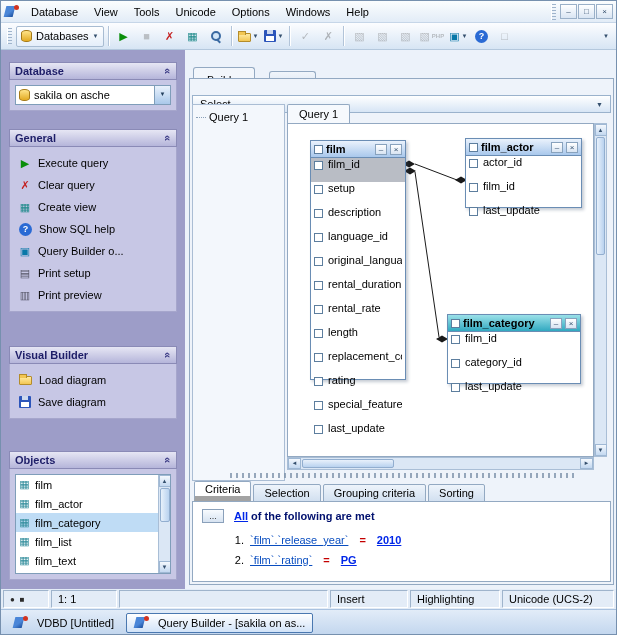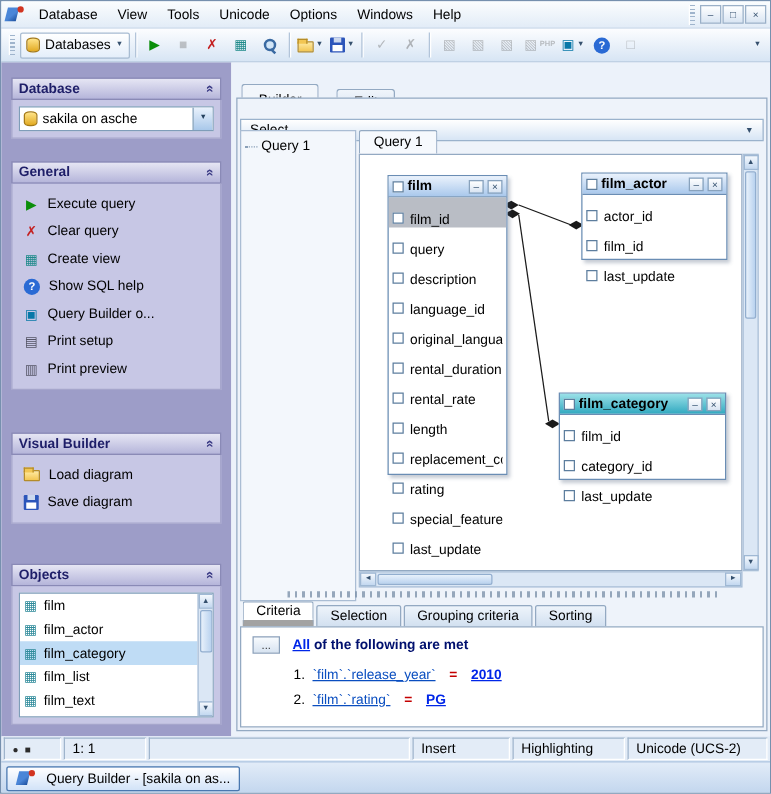--- a/index.html
+++ b/index.html
@@ -67,21 +67,21 @@
   .qtab{position:absolute;left:97px;top:25px;height:19px;padding:0 11px;background:#f6f9fd;border:1px solid #93a9c2;border-bottom:none;border-radius:2px 2px 0 0;display:flex;align-items:center;}
   .canvas{position:absolute;left:97px;top:44px;width:307px;height:334px;background:#fff;border:1px solid #93a9c2;overflow:hidden;}
   .links{position:absolute;left:0;top:0;pointer-events:none;}
 
   .tw{position:absolute;background:#fff;border:1px solid #6a8db4;box-shadow:2px 2px 3px rgba(60,80,110,.3);}
   .twh{height:17px;display:flex;align-items:center;gap:3px;padding:0 3px;background:linear-gradient(#eaf2fc,#a9c8ec);border-bottom:1px solid #6a8db4;font-weight:bold;}
   .twh.teal{background:linear-gradient(#9be1e8,#31a9c0);}
   .twb{width:12px;height:11px;border:1px solid #88a2bd;background:linear-gradient(#fff,#d8e4f2);font-size:8px;line-height:9px;text-align:center;color:#33506e;flex:none;font-weight:normal;}
   .twb.first{margin-left:auto;}
   .cb{width:9px;height:9px;background:#fff;border:1px solid #5d7e9e;flex:none;}
-  .fr{height:17px;display:flex;align-items:flex-start;gap:5px;padding:12px 3px;white-space:nowrap;overflow:hidden;}
+  .fr{height:17px;display:flex;align-items:flex-end;gap:5px;padding:12px 3px;white-space:nowrap;overflow:hidden;}
   .fr.sel{background:#b9bdc5;}
   .fl{overflow:hidden;white-space:nowrap;}
 
   .vscroll{position:absolute;left:404px;top:44px;width:13px;height:334px;background:#dbe7f5;border:1px solid #a9bed6;display:flex;flex-direction:column;align-items:center;font-size:6px;color:#35506e;}
   .hscroll{position:absolute;left:97px;top:378px;width:307px;height:13px;background:#dbe7f5;border:1px solid #a9bed6;display:flex;align-items:center;font-size:6px;color:#35506e;}
   .sc-btn-h{width:13px;height:11px;background:linear-gradient(#f4f8fd,#c3d8f0);border:1px solid #9fb8d4;line-height:9px;text-align:center;flex:none;}
   .sc-thumb-h{width:92px;height:9px;margin-left:1px;background:linear-gradient(#e8f1fb,#b9d2ef);border:1px solid #92aecf;border-radius:2px;}
   .sc-thumb-v{width:9px;height:118px;margin-top:1px;background:linear-gradient(90deg,#e8f1fb,#b9d2ef);border:1px solid #92aecf;border-radius:2px;}
 
   .splitter{position:absolute;left:40px;top:394px;width:345px;height:5px;background:repeating-linear-gradient(90deg,#7e93ab 0 2px,transparent 2px 6px);opacity:.8;}
@@ -349,21 +349,21 @@
             <span>film</span>
             <span class="twb first">–</span>
             <span class="twb">×</span>
           </div>
           <div class="fr sel">
             <span class="cb"></span>
             <span class="fl">film_id</span>
           </div>
             <div class="fr">
             <span class="cb"></span>
-            <span class="fl">query</span>
+            <span class="fl">setup</span>
           </div>
             <div class="fr">
             <span class="cb"></span>
             <span class="fl">description</span>
           </div>
             <div class="fr">
             <span class="cb"></span>
             <span class="fl">language_id</span>
           </div>
             <div class="fr">
@@ -508,19 +508,23 @@
       </div>
     <div class="sb-cell" style="width:90px">
         <span>Highlighting</span>
       </div>
     <div class="sb-cell" style="width:112px">
         <span>Unicode (UCS-2)</span>
       </div>
   </div>
 
   <div class="taskbar">
+    <div class="task-item">
+      <span class="logo"></span>
+      <span>VDBD [Untitled]</span>
+    </div>
       <div class="task-item active">
       <span class="logo"></span>
       <span>Query Builder - [sakila on as...</span>
     </div>
   </div>
 
 </div>
 
 </body></html>

